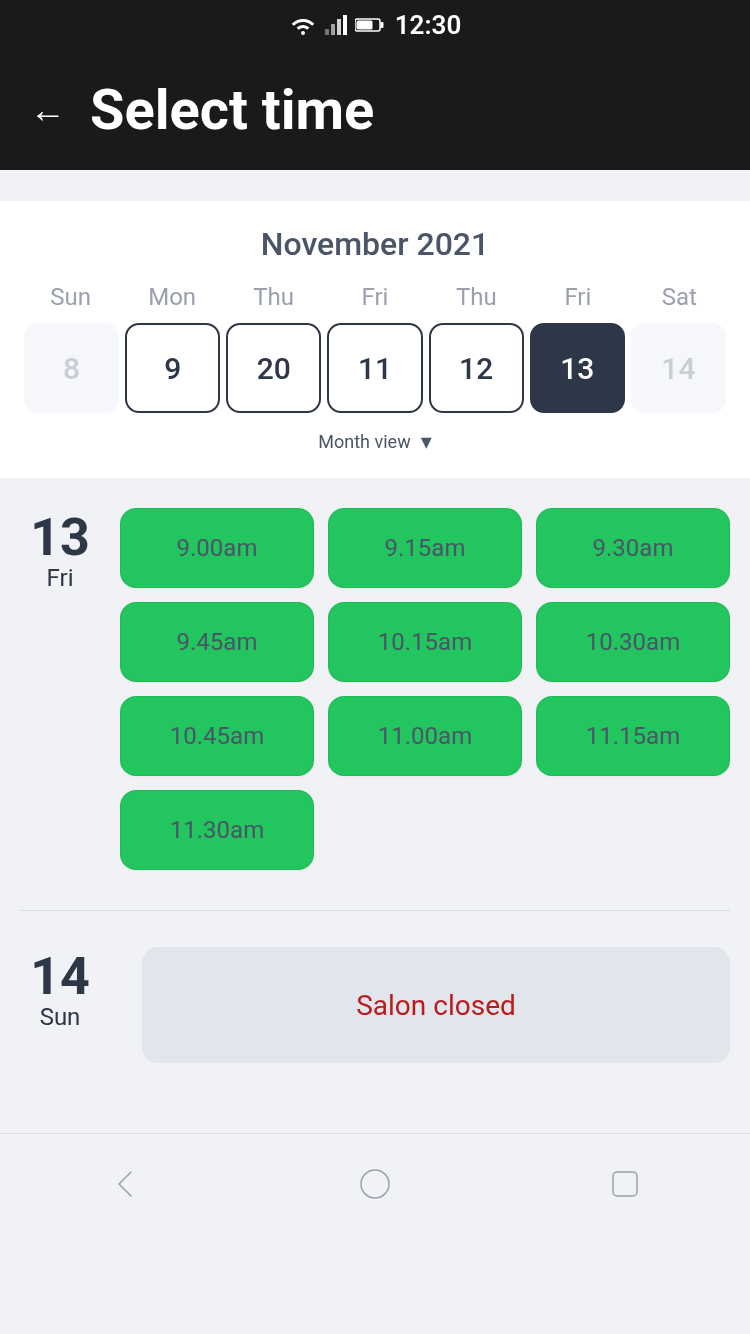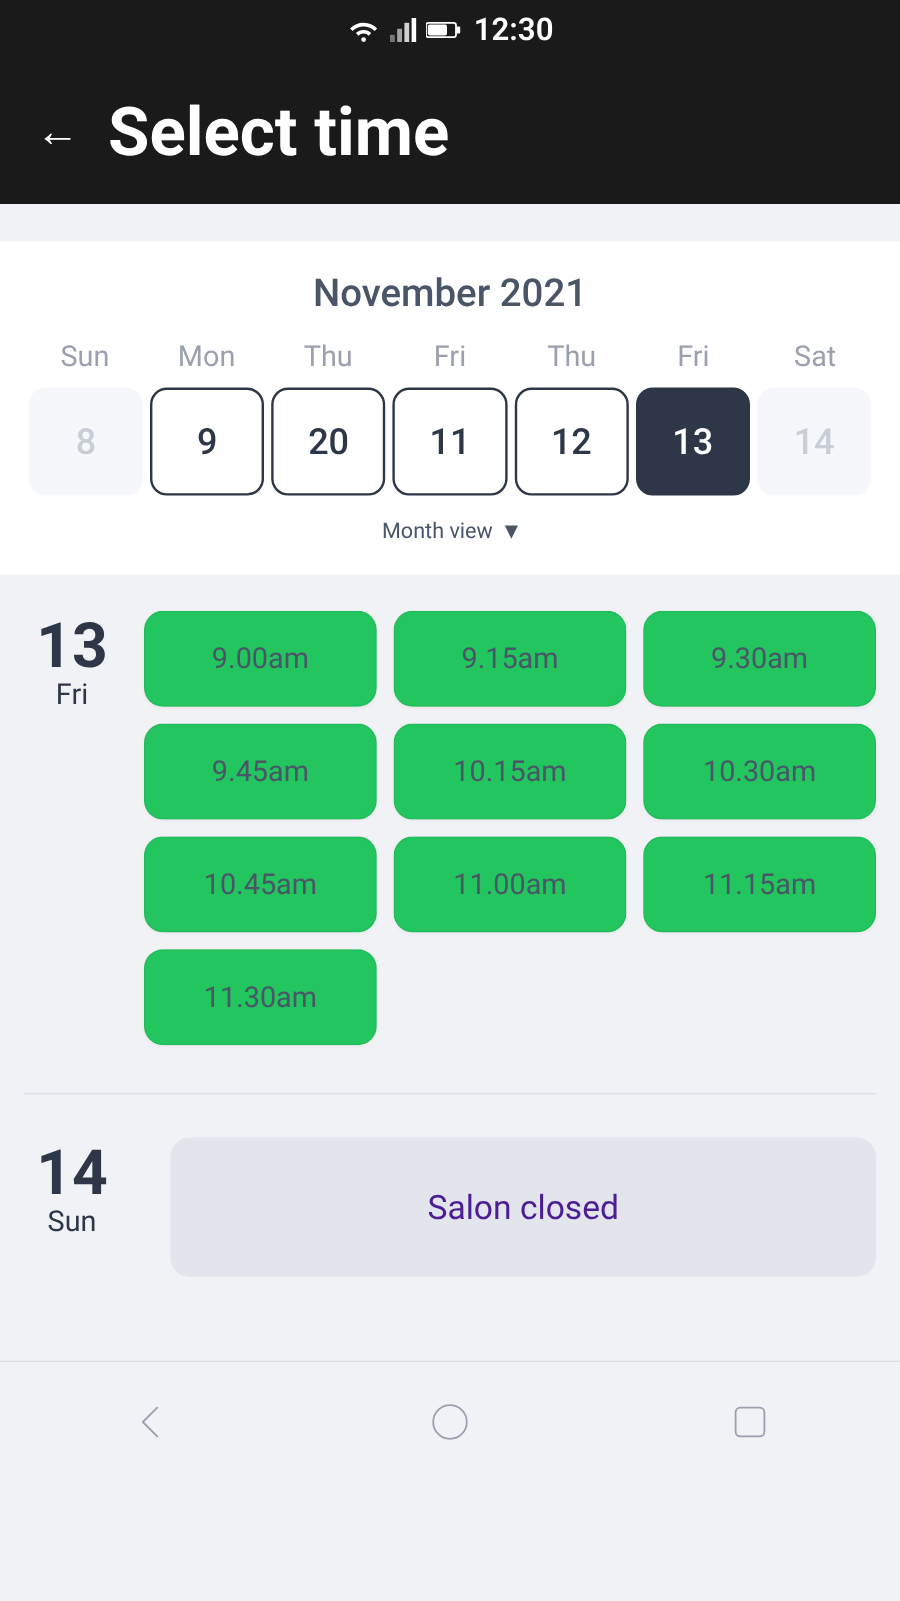--- a/index.html
+++ b/index.html
@@ -190,21 +190,21 @@
     }
     .closed-slot {
       flex: 1;
       background: #e2e5ec;
       border-radius: 16px;
       height: 116px;
       display: flex;
       align-items: center;
       justify-content: center;
       font-size: 28px;
-      color: #4c1d95;
+      color: #b91c1c;
       margin-left: 22px;
     }
 
     
     .day-divider {
       height: 1px;
       background: #d8dbe3;
       margin: 0 0 36px 0;
     }
 

